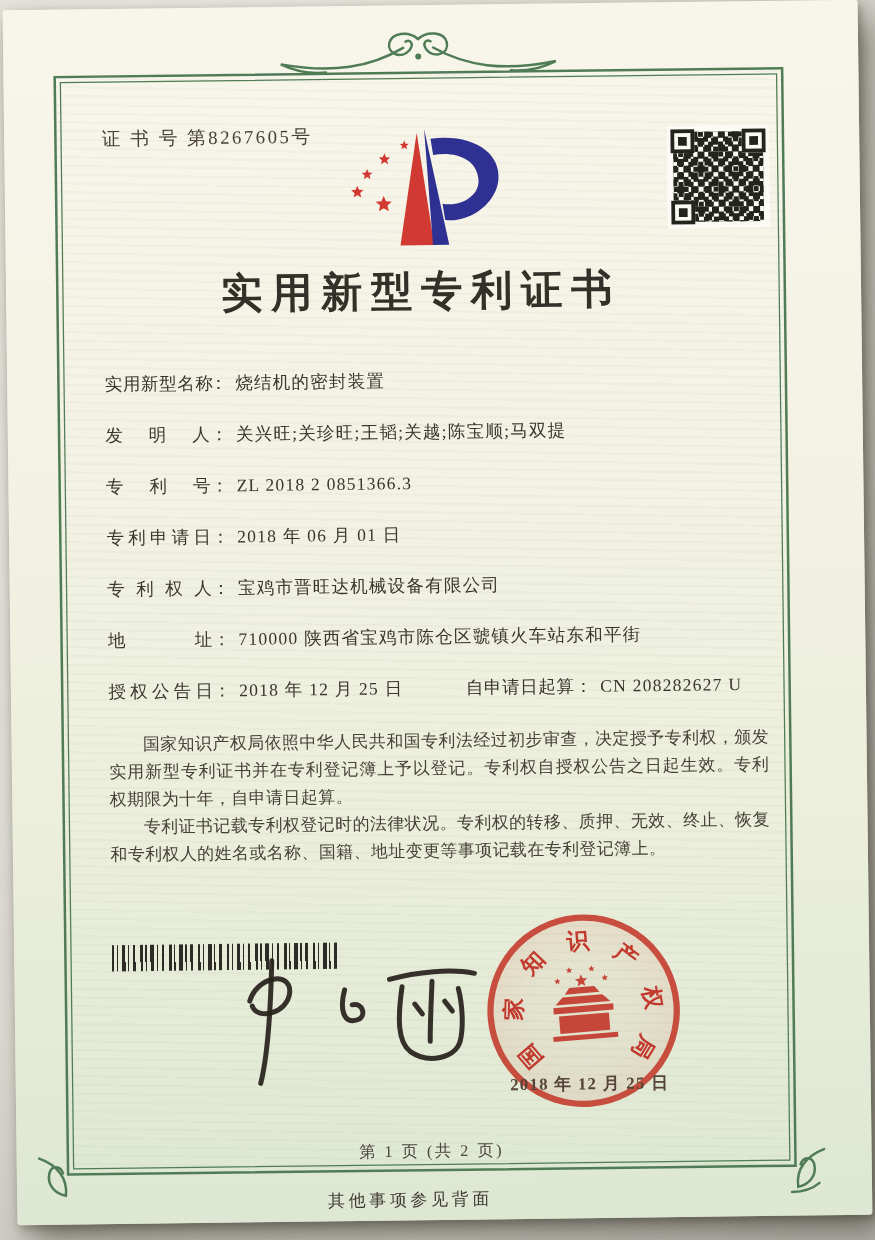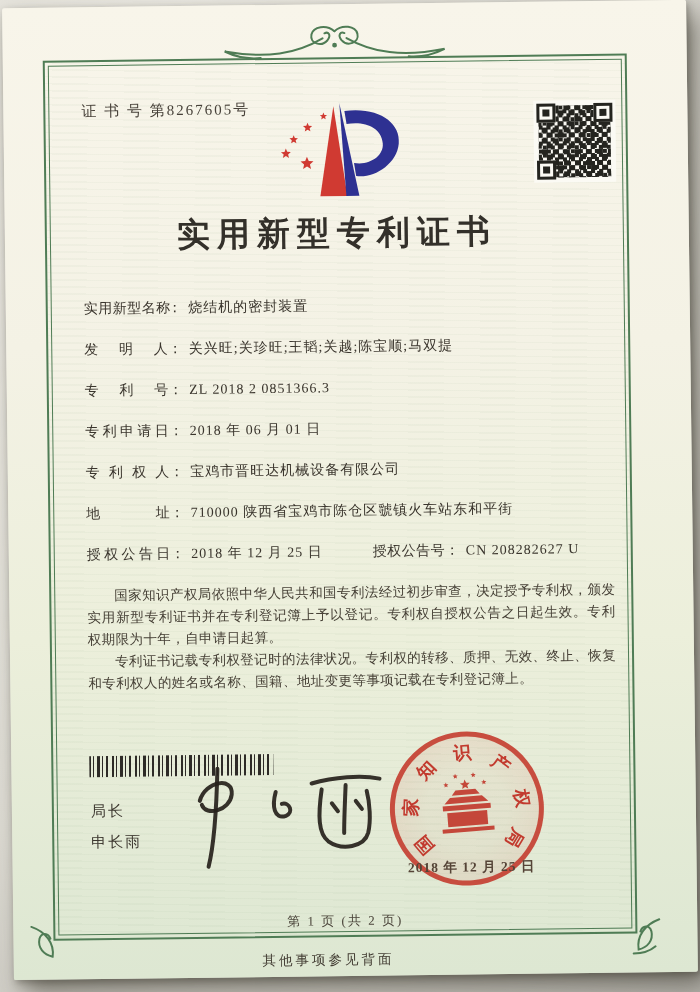--- a/index.html
+++ b/index.html
@@ -143,35 +143,31 @@
       <div class="frow">
         <span class="flabel">专利申请日</span><span class="fcolon">：</span><span class="fvalue">2018 年 06 月 01 日</span>
       </div>
       <div class="frow">
         <span class="flabel">专利权人</span><span class="fcolon">：</span><span class="fvalue">宝鸡市晋旺达机械设备有限公司</span>
       </div>
       <div class="frow">
         <span class="flabel">地址</span><span class="fcolon">：</span><span class="fvalue">710000 陕西省宝鸡市陈仓区虢镇火车站东和平街</span>
       </div>
       <div class="frow grant-row">
-        <span class="flabel">授权公告日</span><span class="fcolon">：</span><span class="fvalue">2018 年 12 月 25 日</span><span class="grant-second"><span>授权公告号</span><span class="fcolon">：</span><span class="fvalue">CN 208282627 U</span></span>
+        <span class="flabel">授权公告日</span><span class="fcolon">：</span><span class="fvalue">2018 年 12 月 25 日</span><span class="grant-second"><span>自申请日起算</span><span class="fcolon">：</span><span class="fvalue">CN 208282627 U</span></span>
       </div>
 
       <div class="paras">
         <p>国家知识产权局依照中华人民共和国专利法经过初步审查，决定授予专利权，颁发实用新型专利证书并在专利登记簿上予以登记。专利权自授权公告之日起生效。专利权期限为十年，自申请日起算。</p>
         <p>专利证书记载专利权登记时的法律状况。专利权的转移、质押、无效、终止、恢复和专利权人的姓名或名称、国籍、地址变更等事项记载在专利登记簿上。</p>
       </div>
     </div>
 
     <div class="barcode"></div>
 
-    <div class="signer">
-      <div class="line">局长</div>
-      <div class="line">申长雨</div>
-    </div>
 
     <svg class="signature" viewBox="0 0 250 125">
       <path d="M28,42 C34,22 62,18 60,36 C58,52 34,58 30,46"></path>
       <path d="M46,10 C45,40 42,85 36,108"></path>
       <path d="M104,34 C100,48 102,62 114,58 C122,55 118,44 110,46"></path>
       <path d="M140,26 C162,20 190,18 208,22"></path>
       <path d="M150,32 C146,58 146,76 156,84 C170,94 192,90 196,76 C199,64 198,46 195,34"></path>
       <path d="M174,28 C173,48 172,64 172,76"></path>
       <path d="M160,46 L166,54"></path>
       <path d="M184,44 L190,52"></path>

